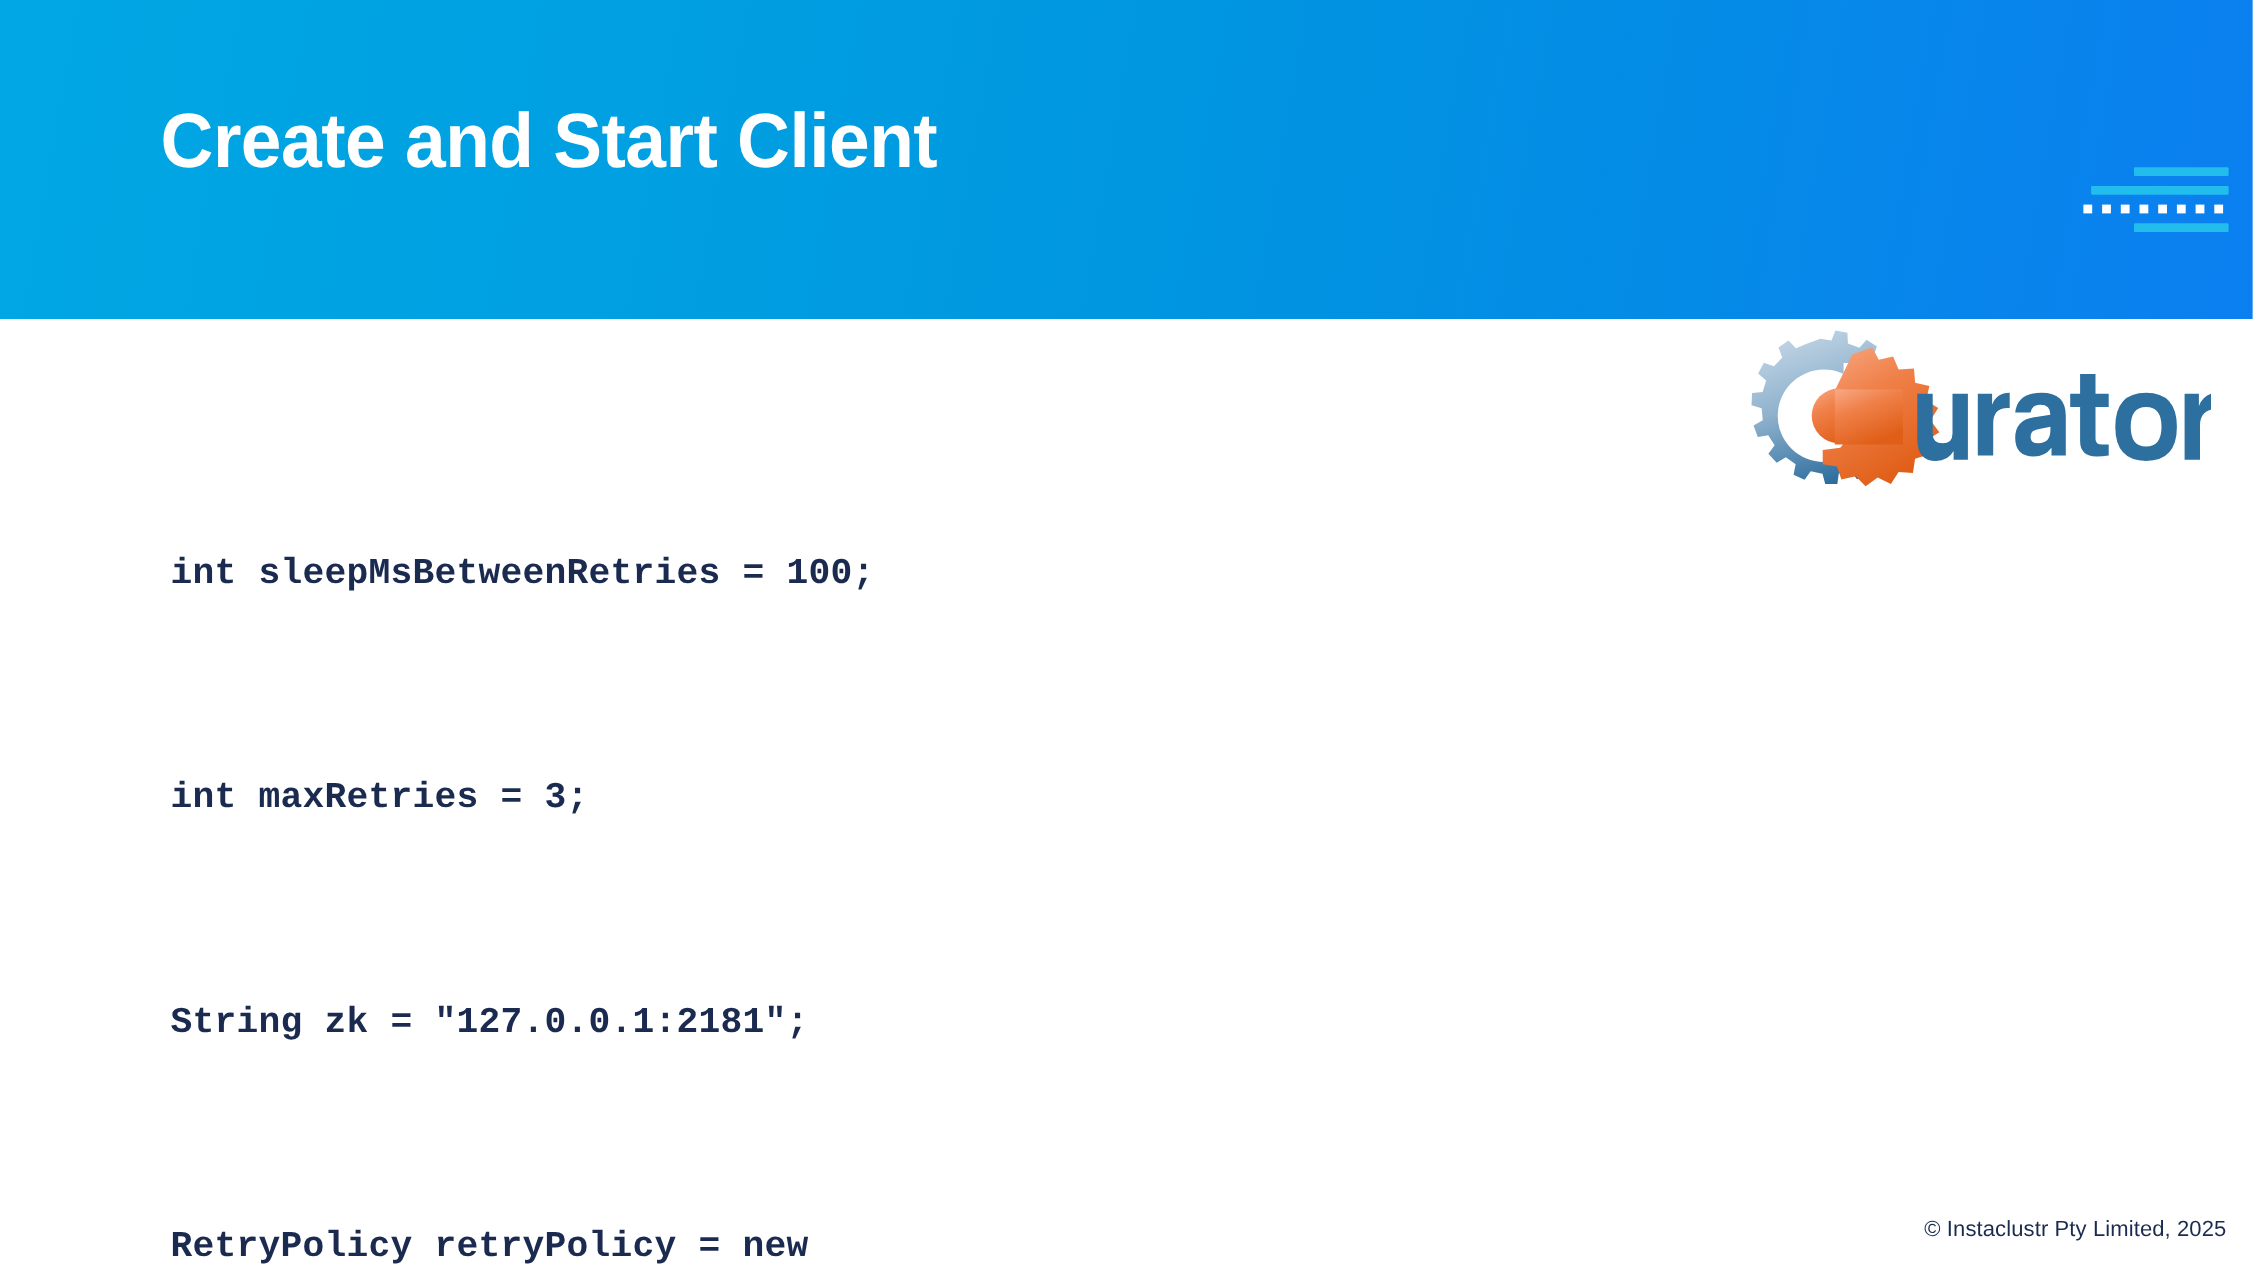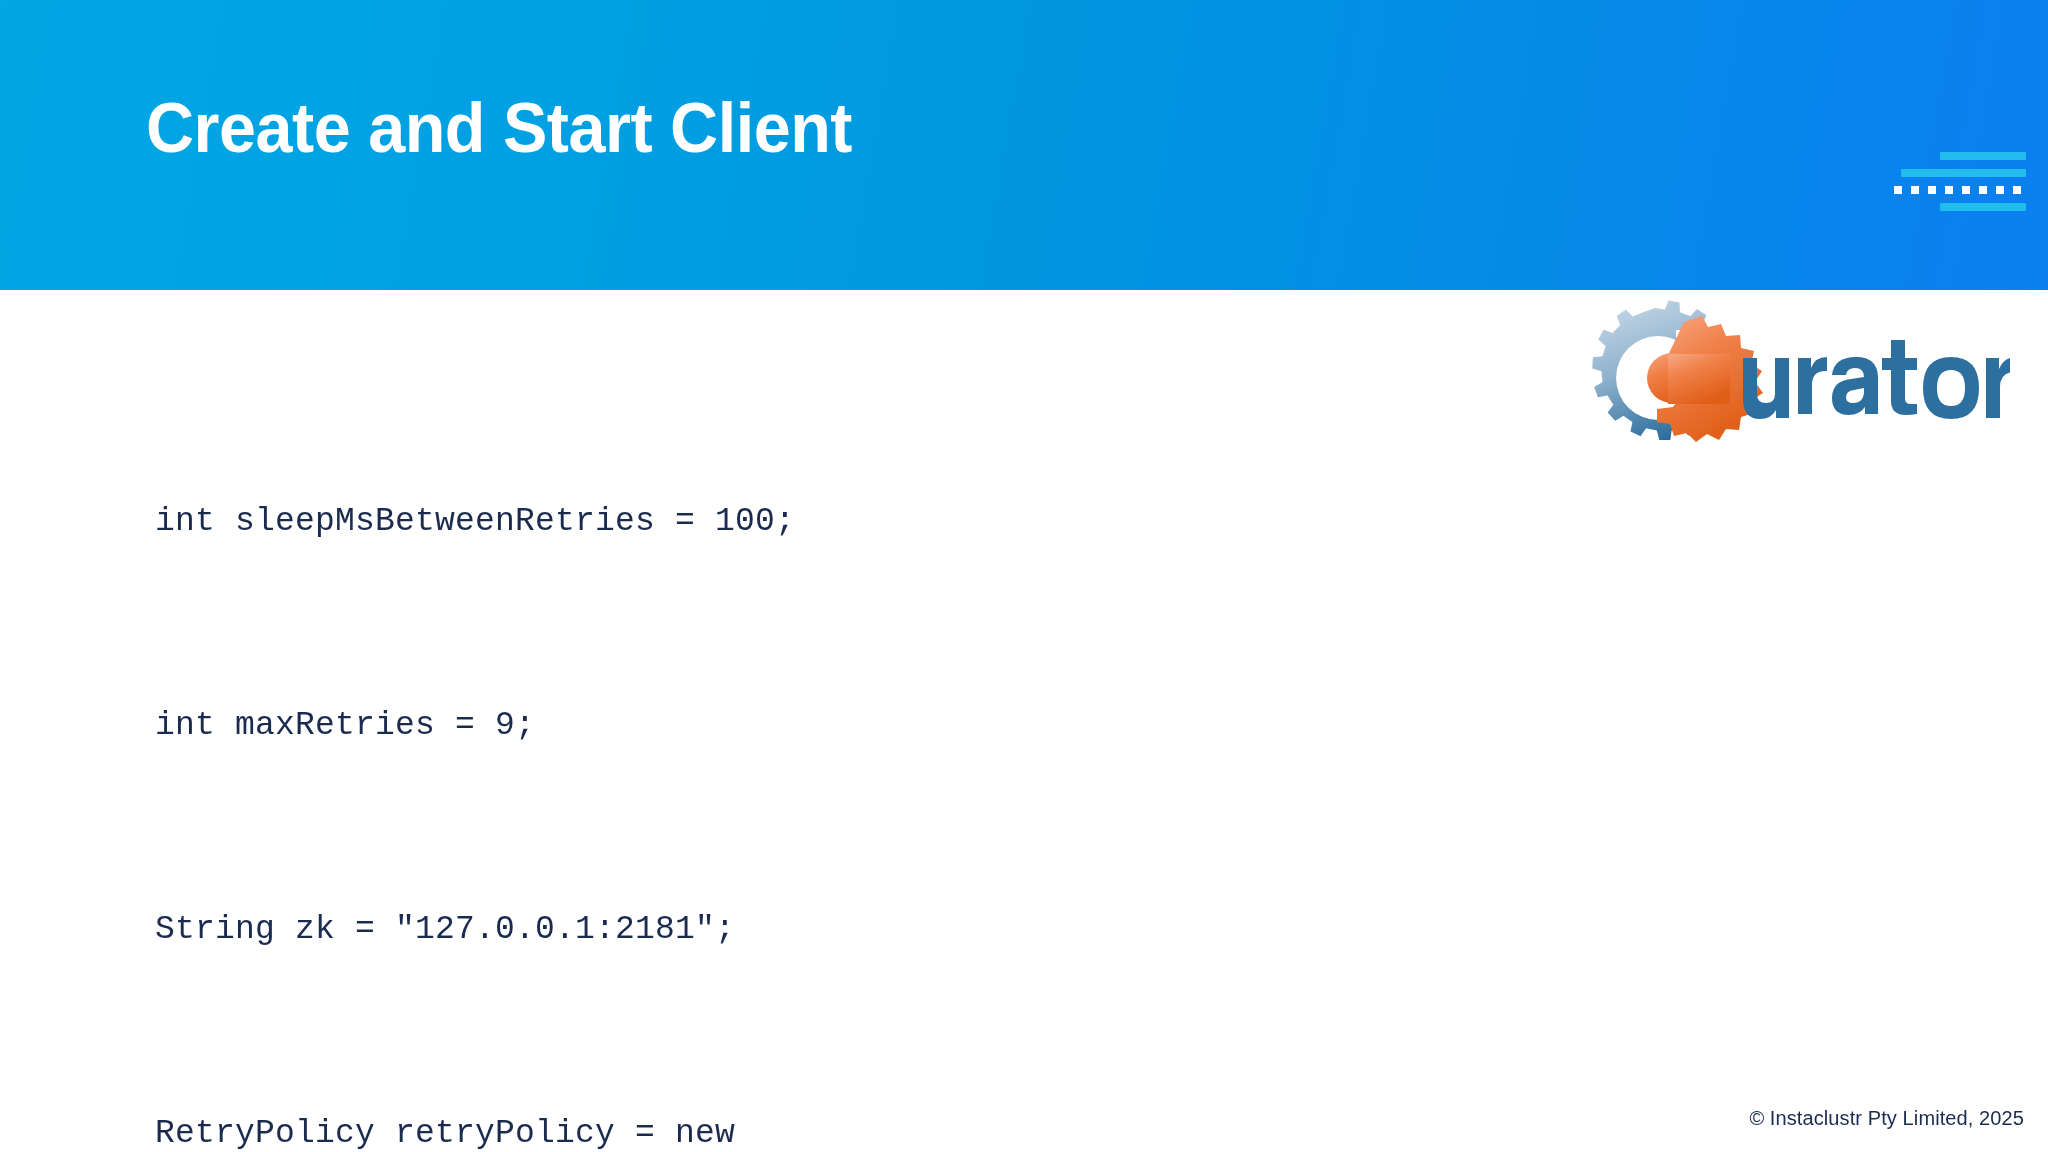--- a/index.html
+++ b/index.html
@@ -125,21 +125,21 @@
     position: absolute;
     left: 155px;
     top: 352px;
     font-family: "Liberation Mono", "DejaVu Sans Mono", monospace;
     font-size: 33px;
     line-height: 68px;
     color: #1b2b50;
     white-space: pre;
     letter-spacing: 0.2px;
   }
-  .code-line { display: block; height: 68px; }
+  .code-line { display: block; height: 68px; font-weight: bold; }
 
   
   .curator-logo {
     position: absolute;
     left: 1580px;
     top: 300px;
     width: 430px;
     height: 160px;
   }
   .curator-logo svg { display: block; }
@@ -184,21 +184,21 @@
           <i></i>
       </div>
       <div class="deco-row">
         <span class="deco-bar short2"></span>
       </div>
     </div>
   </div>
 
   <div class="code-block">
     <span class="code-line">int sleepMsBetweenRetries = 100;</span>
-    <span class="code-line">int maxRetries = 9;</span>
+    <span class="code-line">int maxRetries = 3;</span>
     <span class="code-line">String zk = "127.0.0.1:2181";</span>
     <span class="code-line">RetryPolicy retryPolicy = new</span>
     
     
     
     
     
   </div>
 
   <div class="curator-logo">

